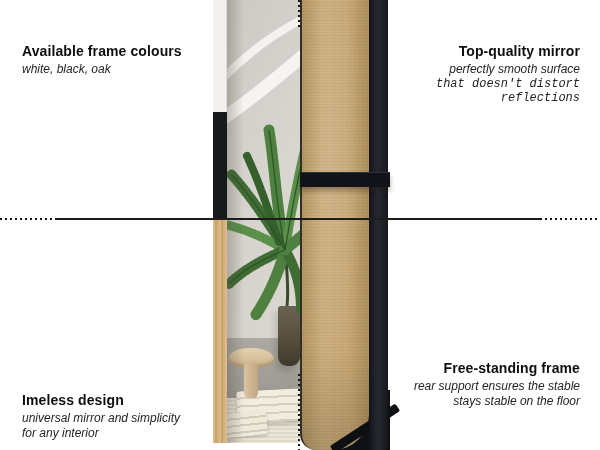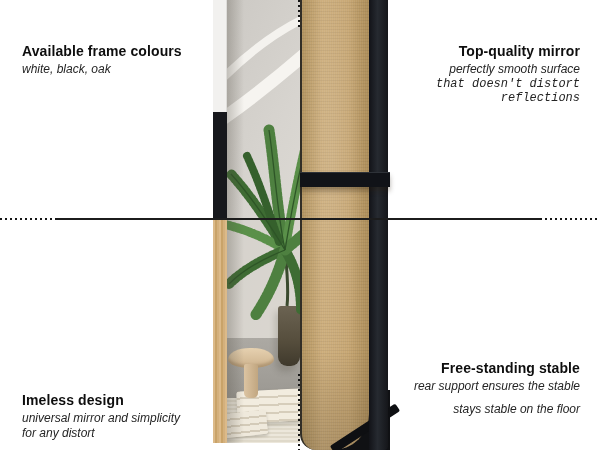--- a/index.html
+++ b/index.html
@@ -150,22 +150,22 @@
 
   <div class="anno align-right" id="anno-tr">
     <div class="anno-title">Top-quality mirror</div>
     <div class="anno-sub">perfectly smooth surface</div>
     <div class="anno-sub" style="margin-top:0;font-family:Liberation Mono, monospace;">that doesn't distort reflections</div>
   </div>
 
   <div class="anno" id="anno-bl">
     <div class="anno-title">Imeless design</div>
     <div class="anno-sub">universal mirror and simplicity</div>
-    <div class="anno-sub" style="margin-top:0;">for any distort</div>
+    <div class="anno-sub" style="margin-top:0;">for any interior</div>
   </div>
 
   <div class="anno align-right" id="anno-br">
-    <div class="anno-title">Free-standing stable</div>
+    <div class="anno-title">Free-standing frame</div>
     <div class="anno-sub">rear support ensures the stable</div>
-    <div class="anno-sub" style="margin-top:8px;">stays stable on the floor</div>
+    <div class="anno-sub" style="margin-top:0;">stays stable on the floor</div>
   </div>
 
 </div>
 
 </body></html>

